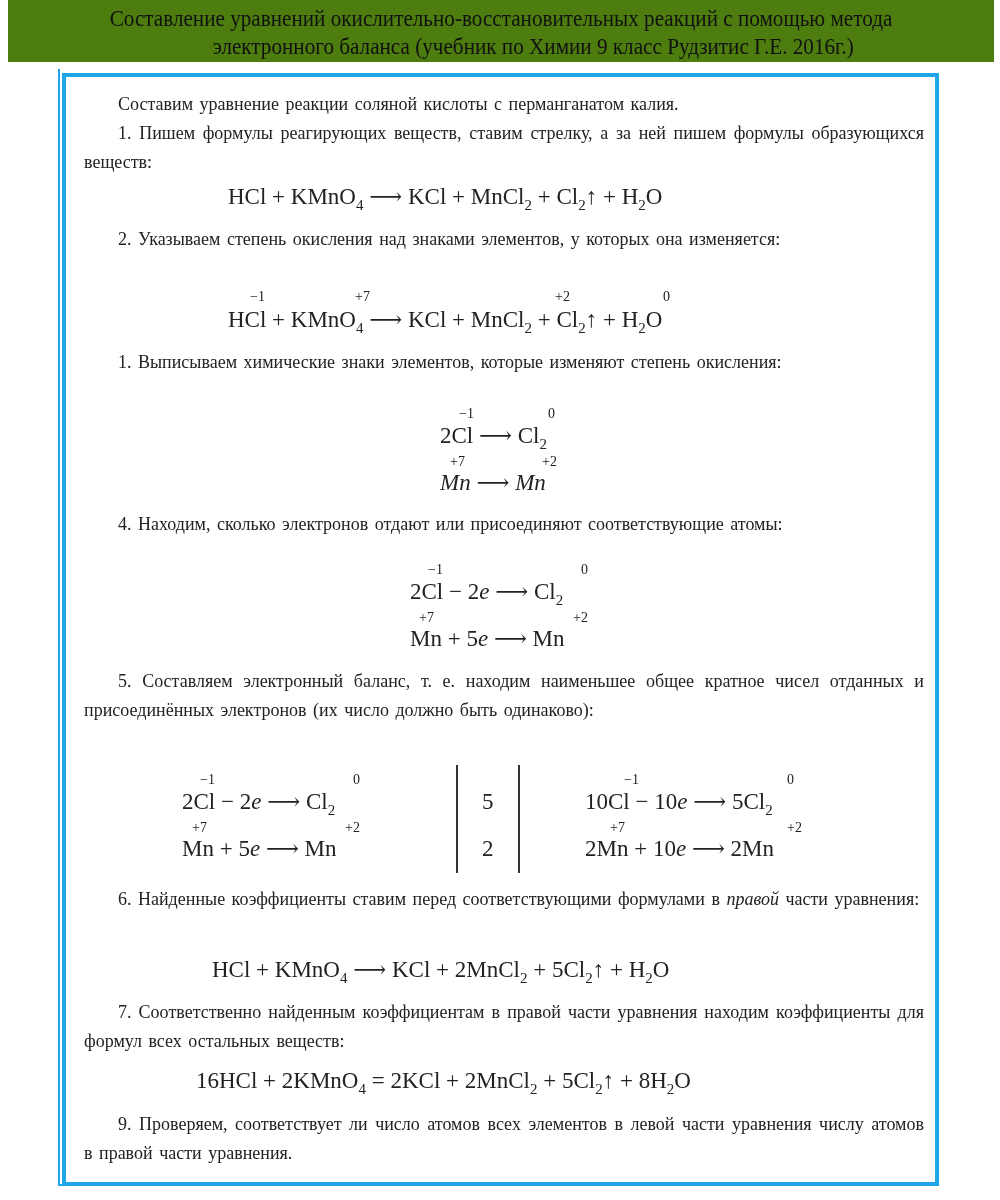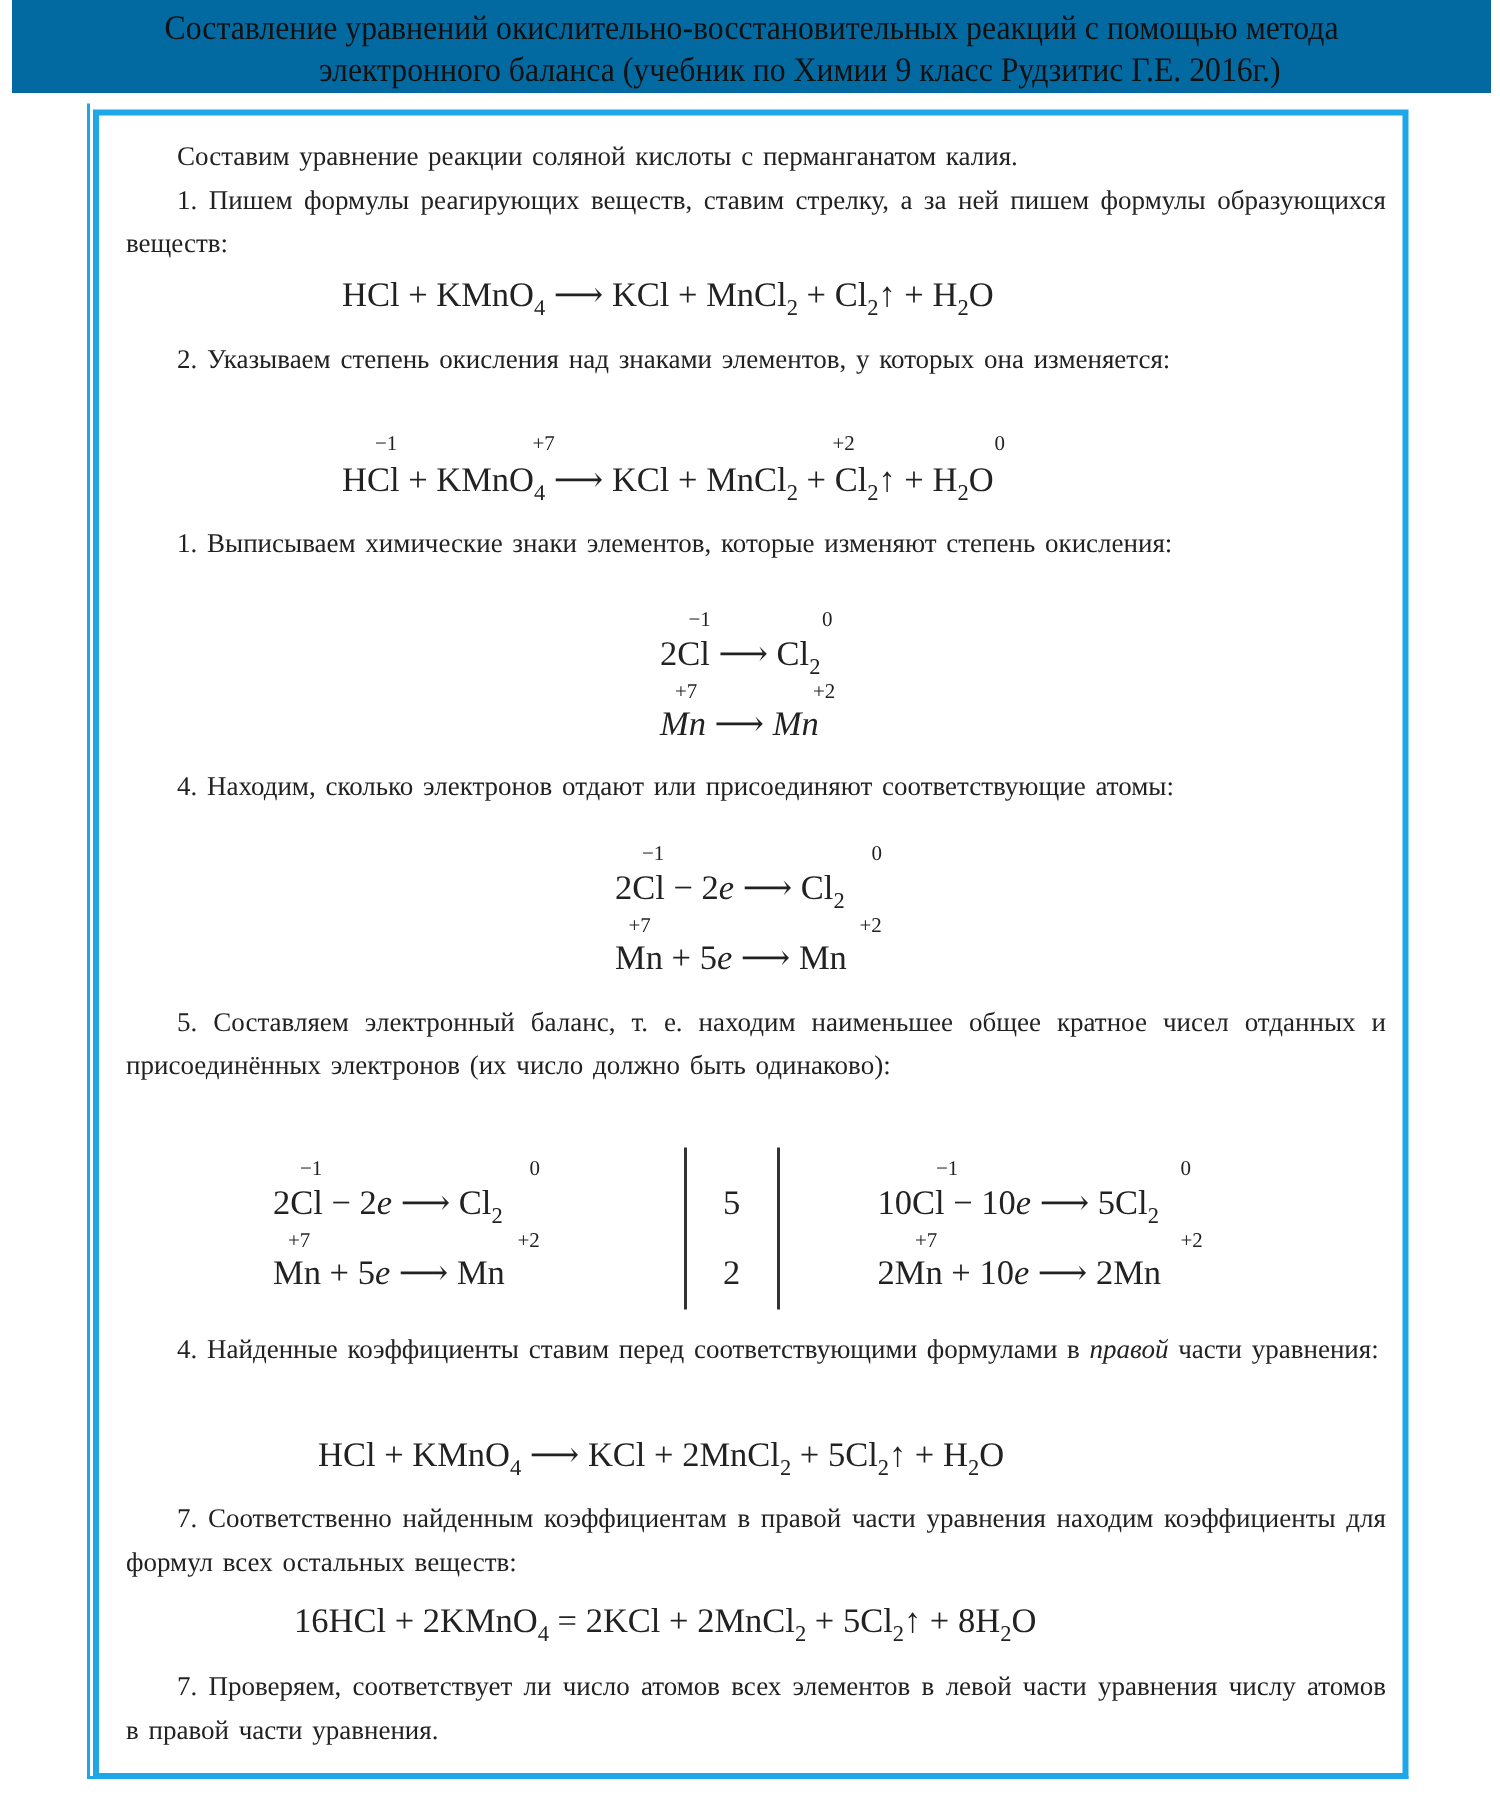--- a/index.html
+++ b/index.html
@@ -1,17 +1,17 @@
 <!DOCTYPE html>
 <html><head>
 <meta charset="utf-8">
 <style>
   html,body{margin:0;padding:0;background:#fff;}
   body{width:1000px;height:1200px;position:relative;overflow:hidden;font-family:"Liberation Serif","DejaVu Serif",serif;color:#222;}
-  .title-bar{position:absolute;left:8px;top:0;width:986px;height:62px;background:#0369a1;}
+  .title-bar{position:absolute;left:8px;top:0;width:986px;height:62px;background:#4d7c0f;}
   .title-bar .l1{position:absolute;left:0;width:100%;top:6px;text-align:center;font-size:23px;line-height:26px;color:#111;transform:scaleX(0.92);}
   .title-bar .l2{position:absolute;left:0;width:100%;top:34px;text-align:center;font-size:23px;line-height:26px;color:#111;padding-left:70px;box-sizing:border-box;transform:scaleX(0.92);}
   .box{position:absolute;left:62px;top:73px;width:877px;height:1113px;border:4px solid #1ea7e8;box-sizing:border-box;}
   .box:before{content:"";position:absolute;left:-8px;top:-8px;right:-4px;bottom:-4px;border-left:2px solid #1ea7e8;border-bottom:2px solid #1ea7e8;pointer-events:none;}
   .txt{position:absolute;left:84px;width:840px;font-size:18px;line-height:29px;text-align:justify;text-align-last:left;word-spacing:2px;}
   .ind{text-indent:34px;display:block;}
   .eq{position:absolute;font-size:23px;line-height:28px;white-space:nowrap;}
   .sub{font-size:15px;position:relative;top:6px;}
   .ox{position:absolute;font-size:14px;line-height:14px;}
   .vline{position:absolute;width:2px;background:#333;}
@@ -93,26 +93,26 @@
 
   <span class="ox" style="left:624px;top:773px;">−1</span>
   <span class="ox" style="left:787px;top:773px;">0</span>
   <div class="eq" style="left:585px;top:788px;">10Cl − 10<i>e</i> ⟶ 5Cl<span class="sub">2</span></div>
   <span class="ox" style="left:610px;top:821px;">+7</span>
   <span class="ox" style="left:787px;top:821px;">+2</span>
   <div class="eq" style="left:585px;top:835px;">2Mn + 10<i>e</i> ⟶ 2Mn</div>
 </div>
 
 <div class="txt" style="top:885px;">
-    <span class="ind"><span>4. Найденные коэффициенты ставим перед соответствующими формулами в </span><i>правой</i><span> части уравнения:</span></span>
+    <span class="ind"><span>6. Найденные коэффициенты ставим перед соответствующими формулами в </span><i>правой</i><span> части уравнения:</span></span>
   </div>
 
 <div class="eq" style="left:212px;top:956px;">HCl + KMnO<span class="sub">4</span> ⟶ KCl + 2MnCl<span class="sub">2</span> + 5Cl<span class="sub">2</span>↑ + H<span class="sub">2</span>O</div>
 
 <div class="txt" style="top:998px;">
     <span class="ind">7. Соответственно найденным коэффициентам в правой части уравнения находим коэффициенты для формул всех остальных веществ:</span>
   </div>
 
 <div class="eq" style="left:196px;top:1067px;">16HCl + 2KMnO<span class="sub">4</span> = 2KCl + 2MnCl<span class="sub">2</span> + 5Cl<span class="sub">2</span>↑ + 8H<span class="sub">2</span>O</div>
 
 <div class="txt" style="top:1110px;">
-    <span class="ind">7. Проверяем, соответствует ли число атомов всех элементов в левой части уравнения числу атомов в правой части уравнения.</span>
+    <span class="ind">9. Проверяем, соответствует ли число атомов всех элементов в левой части уравнения числу атомов в правой части уравнения.</span>
   </div>
 
 </body></html>

